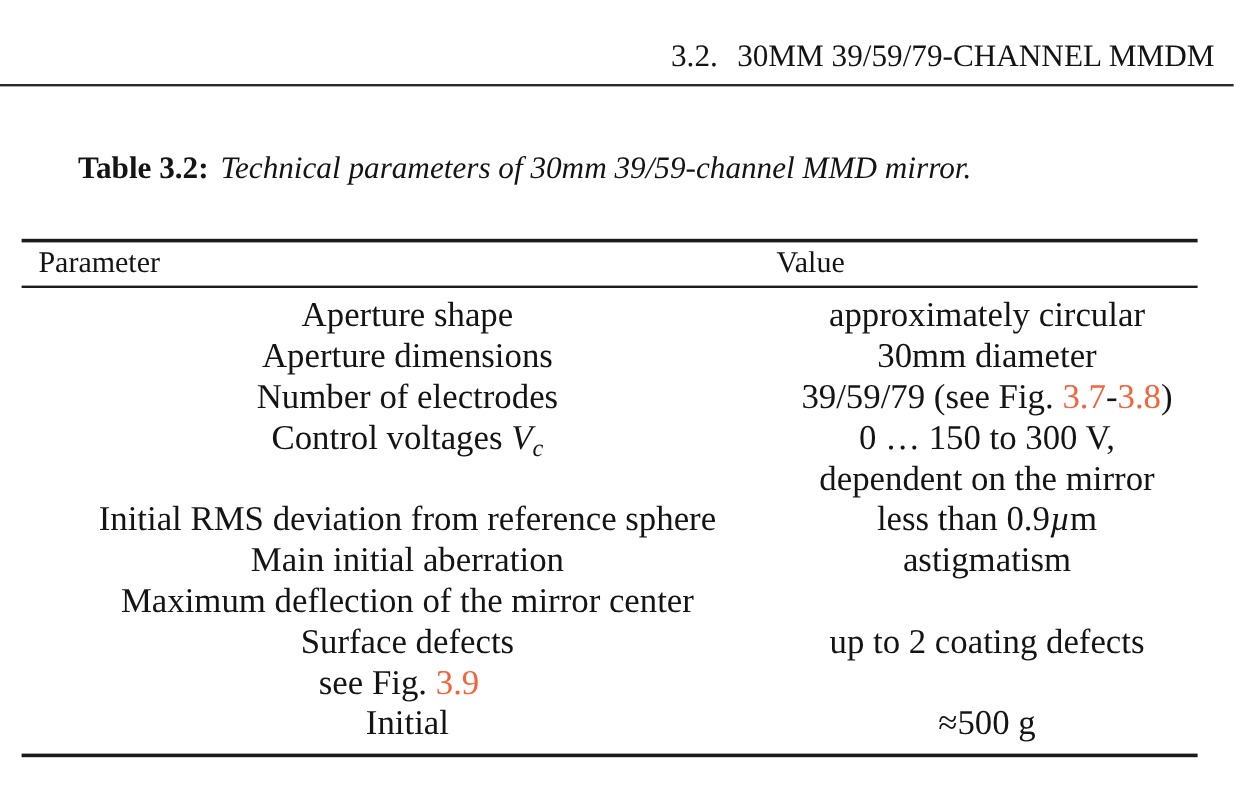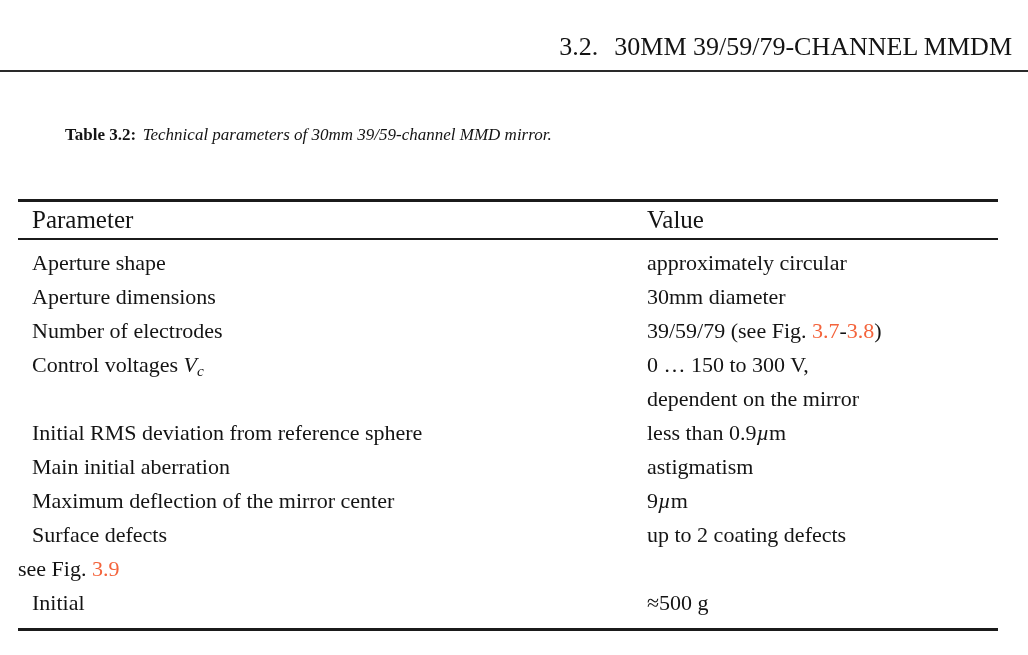--- a/index.html
+++ b/index.html
@@ -21,21 +21,21 @@
   .running-header .gap { display:inline-block; width:0.62em; }
   .header-rule {
     position:absolute;
     top:70px; left:0;
     width:1028px; height:2px;
     background:#2a2a2a;
   }
   .caption {
     position:absolute;
     top:125px; left:65px;
-    font-size:17px;
+    font-size:26px;
     white-space:nowrap;
   }
   .caption .cap-label { font-weight:bold; margin-right:0.38em; }
   .caption .cap-text { font-style:italic; }
   .ptable {
     position:absolute;
     top:199px; left:18px;
     width:980px;
     border-top:3px solid #1b1b1b;
     border-bottom:3px solid #1b1b1b;
@@ -45,22 +45,23 @@
     display:grid;
     grid-template-columns:629px 1fr;
     align-items:center;
     border-bottom:2px solid #1b1b1b;
     font-size:25px;
   }
   .param-col { padding-left:14px; }
   .tbody {
     padding-top:6px;
     padding-bottom:8px;
-    font-size:22px;
+    font-size:29px;
     line-height:34px;
+    text-align:center;
   }
   .trow {
     display:grid;
     grid-template-columns:629px 1fr;
     align-items:start;
   }
   .value-line { line-height:34px; }
   .figlink {
     color:var(--link-color,#f4643c);
     text-decoration:none;
@@ -120,23 +121,20 @@
         </div>
       </div>
       <div class="trow">
         <div class="param-col"><span class="">Main initial aberration</span></div>
         <div>
           <div class="value-line"><span class="">astigmatism</span></div>
         </div>
       </div>
       <div class="trow">
         <div class="param-col"><span class="">Maximum deflection of the mirror center</span></div>
-        <div>
-          <div class="value-line"><span class="">9</span><span class="mathit">µ</span><span class="">m</span></div>
-        </div>
       </div>
       <div class="trow">
         <div class="param-col"><span class="">Surface defects</span></div>
         <div>
           <div class="value-line"><span class="">up to 2 coating defects</span></div>
         </div>
       </div>
       <div class="trow">
         <div>
           <div class="value-line"><span class="">see Fig. </span><a class="figlink" href="#">3.9</a></div>

